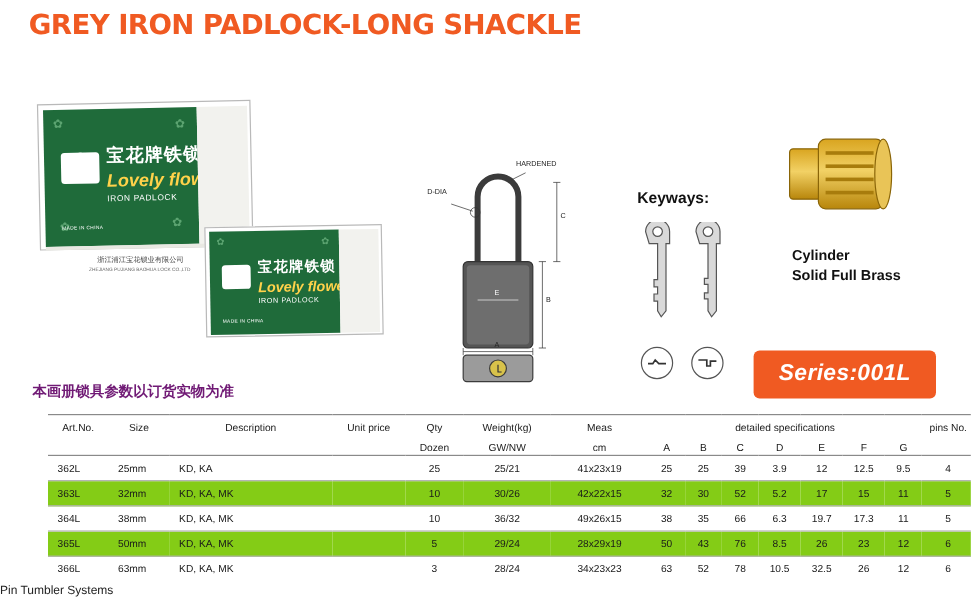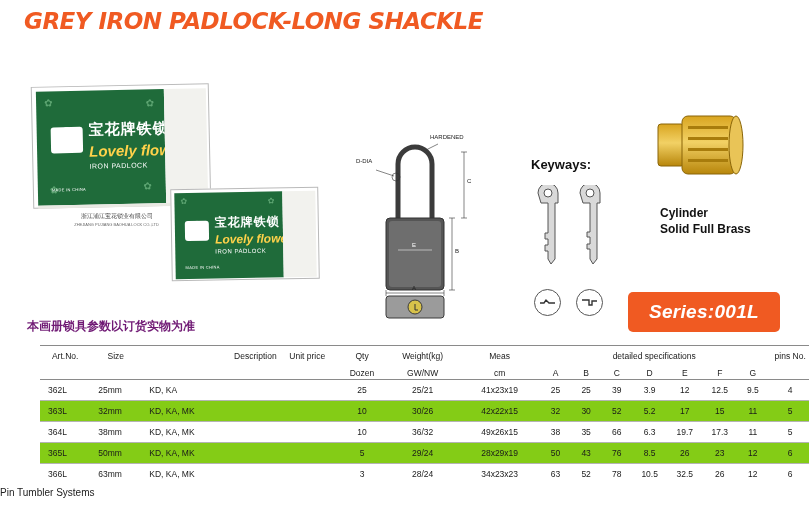--- a/index.html
+++ b/index.html
@@ -14,21 +14,20 @@
   }
   .page { position: relative; width: 809px; height: 509px; }
 
   
   .title {
     position: absolute;
     left: 24px;
     top: 8px;
     font-size: 23px;
     font-weight: bold;
-    font-style: italic;
     letter-spacing: -0.5px;
     color: #f05a22;
     font-family: "DejaVu Sans", sans-serif;
     white-space: nowrap;
   }
 
   
   .photo-area { position: absolute; left: 28px; top: 75px; width: 320px; height: 230px; }
 
   .box {
@@ -332,21 +331,21 @@
   <div class="series">Series:001L</div>
 
   <div class="cn-note">本画册锁具参数以订货实物为准</div>
 
   <div class="table-wrap">
     <table>
       <thead>
         <tr class="hdr-top rule">
           <th style="width:54px;">Art.No.</th>
           <th style="width:54px;">Size</th>
-          <th style="width:150px;text-align:right;">Description</th>
+          <th style="width:150px;">Description</th>
           <th style="width:68px;">Unit price</th>
           <th style="width:52px;">Qty</th>
           <th style="width:78px;">Weight(kg)</th>
           <th style="width:88px;">Meas</th>
           <th colspan="7" class="spec-group-label">detailed specifications</th>
           <th style="width:48px;">pins No.</th>
         </tr>
         <tr class="hdr-sub">
           <th></th>
           <th></th>

